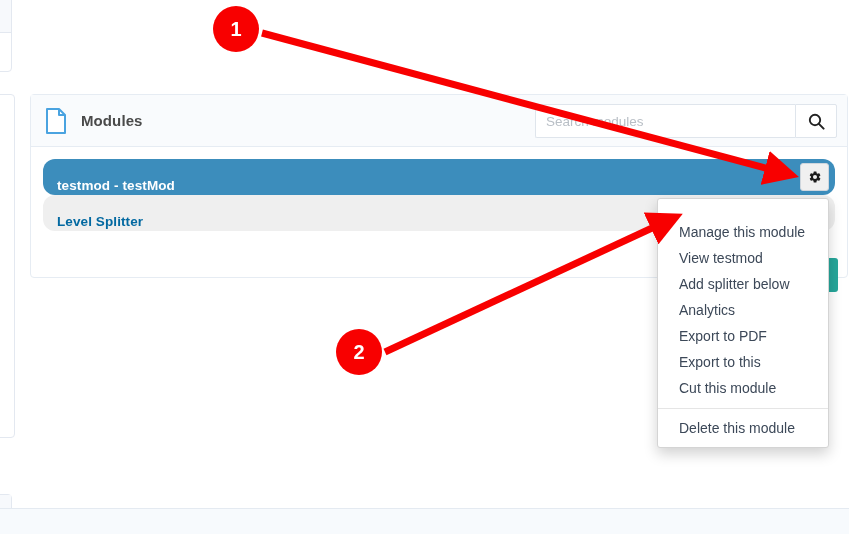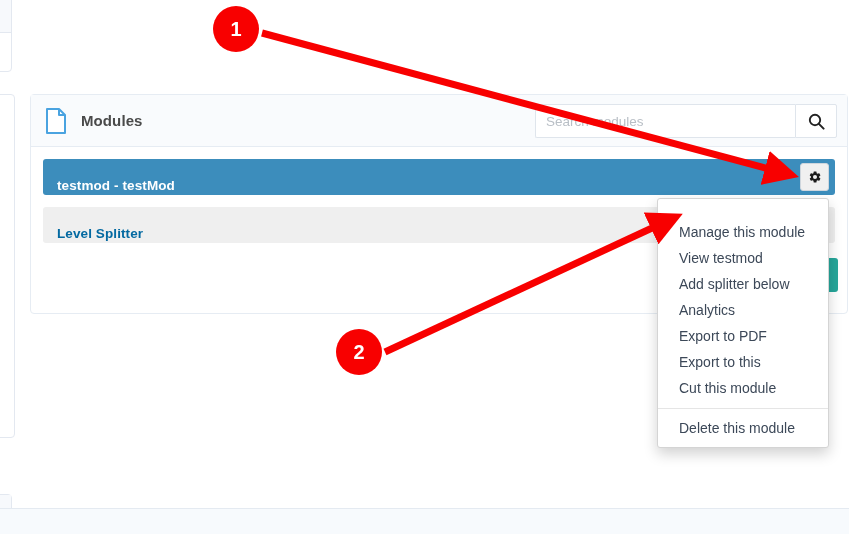--- a/index.html
+++ b/index.html
@@ -30,21 +30,21 @@
     background: #f7f9fc;
     border-bottom: 1px solid #e3e8f0;
   }
 
   
   .card {
     position: absolute;
     left: 30px;
     top: 94px;
     width: 818px;
-    height: 220px;
+    height: 184px;
     background: #ffffff;
     border: 1px solid #e6ecf3;
     border-radius: 4px;
   }
   .card-header {
     position: relative;
     height: 52px;
     background: #f9fbfd;
     border-bottom: 1px solid #e6ecf3;
     display: flex;
@@ -97,25 +97,24 @@
     cursor: pointer;
     padding: 0;
   }
 
   
   .card-body { padding: 12px 12px 0 12px; position: relative; }
 
   .mod-row {
     position: relative;
     height: 36px;
-    border-radius: 3px;
+    border-radius: 12px;
     display: flex;
     align-items: center;
     padding: 16px 6px 0 14px;
-    margin-bottom: 12px;
   }
   .mod-row.selected { background: #3c8dbc; }
   .mod-row.plain { background: #efefef; }
   .mod-label {
     font-size: 13.5px;
     font-weight: bold;
     letter-spacing: .1px;
   }
   .mod-row.selected .mod-label { color: #ffffff; }
   .mod-row.plain .mod-label { color: #0369a1; }

